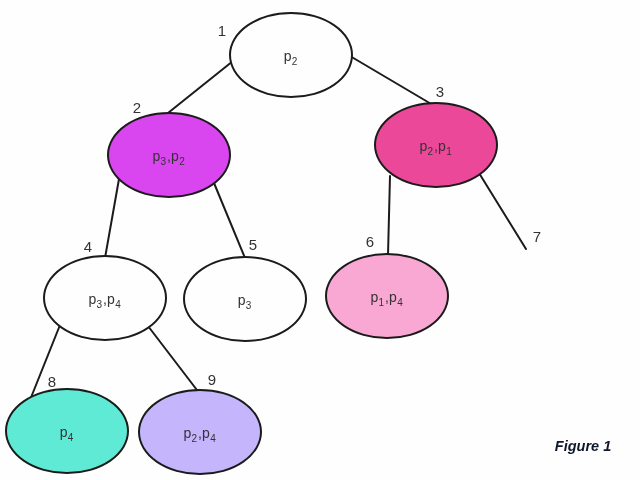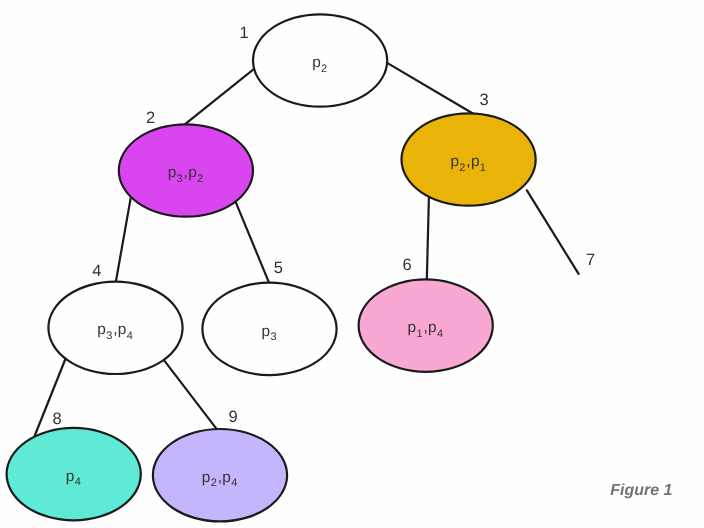--- a/index.html
+++ b/index.html
@@ -57,21 +57,21 @@
     font-size: 15px;
     line-height: 1;
   }
   .figure-caption {
     position: absolute;
     transform: translate(-50%, -50%);
     font-family: "Liberation Sans", sans-serif;
     font-weight: bold;
     font-style: italic;
     font-size: 14.5px;
-    color: #737373;
+    color: #0f172a;
     white-space: nowrap;
   }
 </style>
 </head>
 <body>
 
 <div class="stage" style="background: rgb(254, 254, 254);">
   <svg class="edges-layer" width="640" height="480" viewBox="0 0 640 480" xmlns="http://www.w3.org/2000/svg">
       <line x1="233" y1="61" x2="168" y2="113" stroke="#1b1b1b" stroke-width="2" stroke-linecap="round"></line>
       <line x1="350" y1="56" x2="438" y2="108" stroke="#1b1b1b" stroke-width="2" stroke-linecap="round"></line>
@@ -84,21 +84,21 @@
     </svg>
   <div class="nodes-layer" style="color: rgb(51, 51, 51);">
       <div class="node" style="left: 229px; top: 12px; width: 124px; height: 86px; border-color: rgb(27, 27, 27); background: rgb(254, 254, 254);">
         <div class="node-label"><span>p</span><span class="sub">2</span></div>
       </div>
       <div class="num" style="left: 222px; top: 30px;">1</div>
       <div class="node" style="left: 107px; top: 112px; width: 124px; height: 86px; border-color: rgb(27, 27, 27); background: #d946ef;">
         <div class="node-label"><span>p</span><span class="sub">3</span><span>,p</span><span class="sub">2</span></div>
       </div>
       <div class="num" style="left: 137px; top: 107px;">2</div>
-      <div class="node" style="left: 364px; top: 102px; width: 124px; height: 86px; border-color: rgb(27, 27, 27); background: #eab308;">
+      <div class="node" style="left: 374px; top: 102px; width: 124px; height: 86px; border-color: rgb(27, 27, 27); background: #ec4899;">
         <div class="node-label"><span>p</span><span class="sub">2</span><span>,p</span><span class="sub">1</span></div>
       </div>
       <div class="num" style="left: 440px; top: 91px;">3</div>
       <div class="node" style="left: 43px; top: 255px; width: 124px; height: 86px; border-color: rgb(27, 27, 27); background: rgb(254, 254, 254);">
         <div class="node-label"><span>p</span><span class="sub">3</span><span>,p</span><span class="sub">4</span></div>
       </div>
       <div class="num" style="left: 88px; top: 246px;">4</div>
       <div class="node" style="left: 183px; top: 256px; width: 124px; height: 86px; border-color: rgb(27, 27, 27); background: rgb(254, 254, 254);">
         <div class="node-label"><span>p</span><span class="sub">3</span></div>
       </div>

